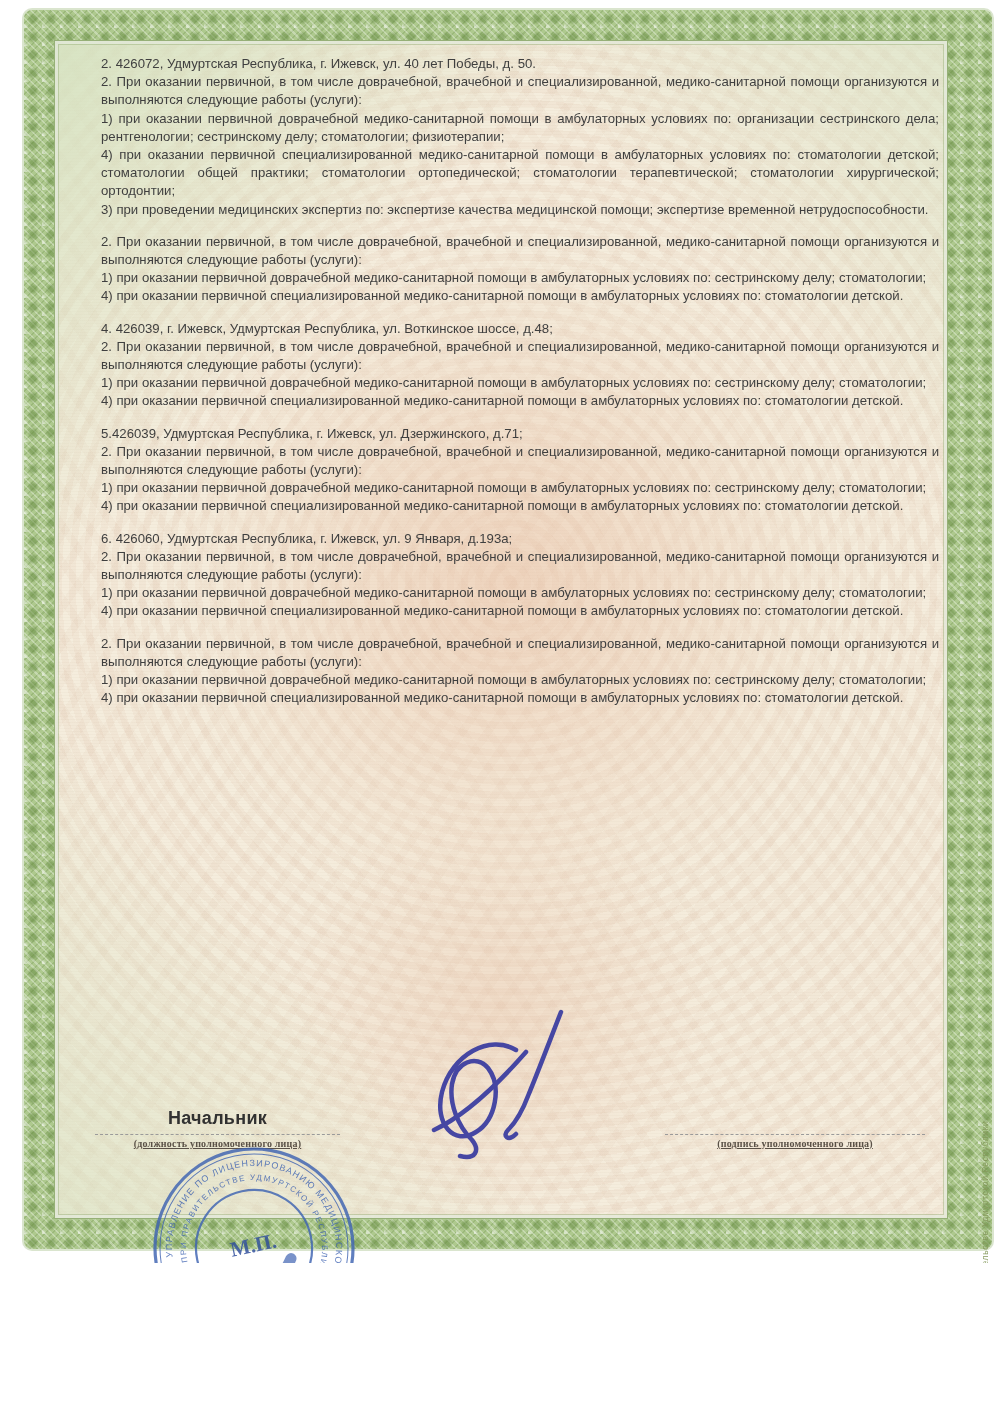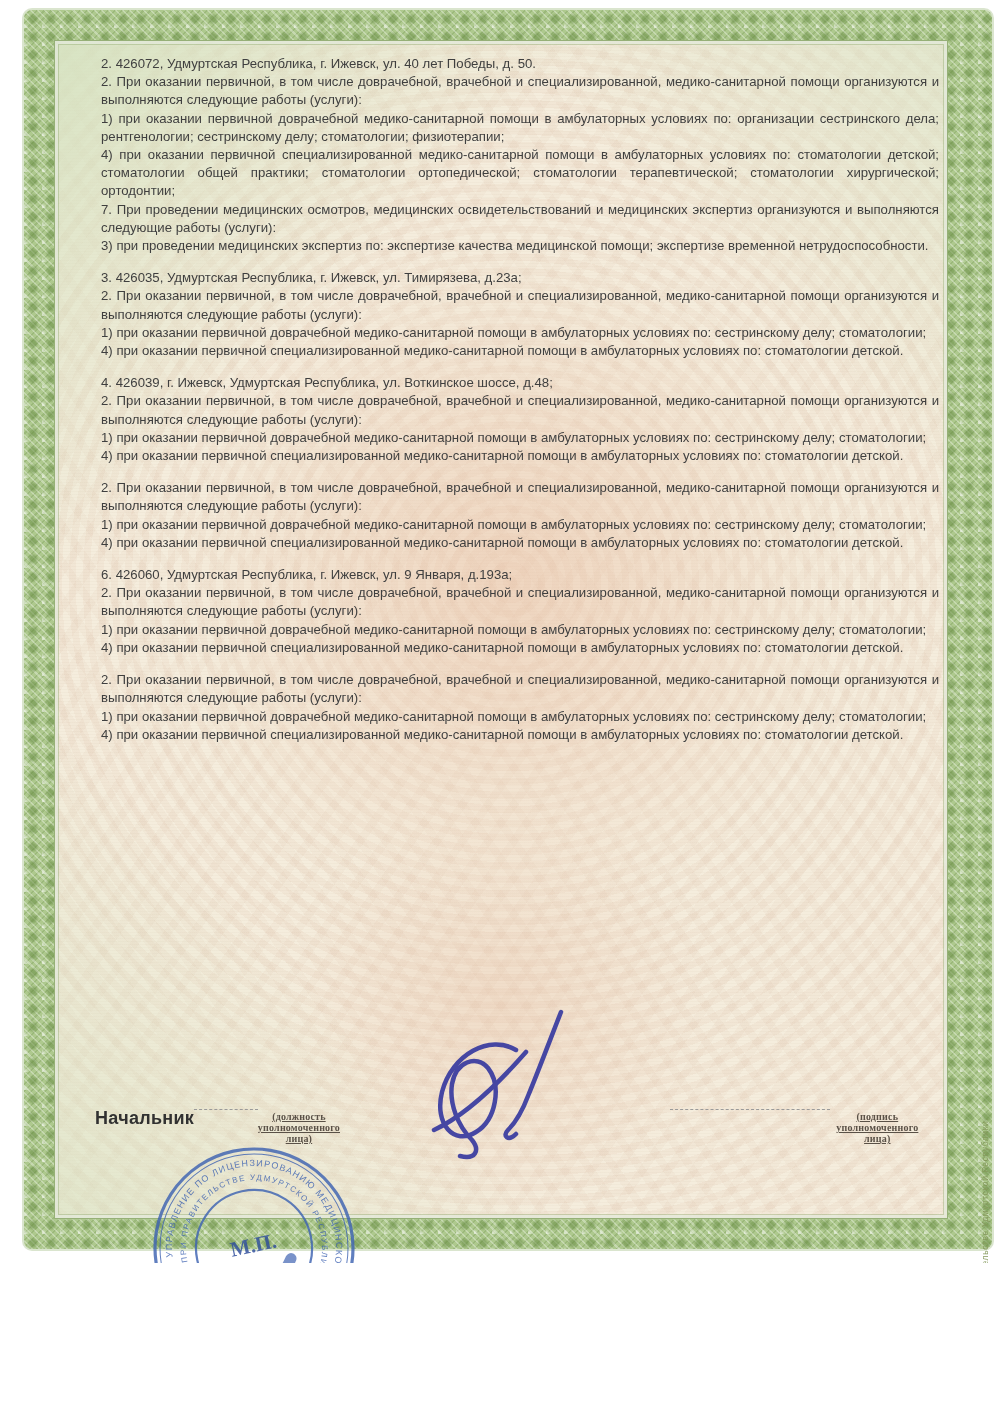--- a/index.html
+++ b/index.html
@@ -44,21 +44,21 @@
     text-align:justify;
   }
   .section{margin:0 0 14px 0;}
   .section p{margin:0; padding:0;}
   .addr{text-align:left;}
   
   .sigrow{
     position:absolute; left:95px; right:75px; top:1108px;
     display:flex; justify-content:space-between; align-items:flex-end;
   }
-  .sigcol{display:flex; flex-direction:row; justify-content:flex-end;}
+  .sigcol{display:flex; flex-direction:column; justify-content:flex-end;}
   .sigcol .name{
     text-align:center; font-weight:bold; font-size:18px; color:#313131;
     letter-spacing:.3px; margin-bottom:4px;
   }
   .sigcol .line{border-bottom:1px dashed #9a9a9a; height:1px; width:100%;}
   .sigcol .cap{
     text-align:center; font-family:"Liberation Serif", serif; font-weight:bold;
     font-size:10px; color:#5a5147; margin-top:3px; letter-spacing:.2px;text-decoration:underline;
   }
   .col-l{width:245px;} .col-c{width:260px;} .col-r{width:250px;}
@@ -84,39 +84,38 @@
   <div class="frame">
     <div class="inner">
 
       <div class="doc-text">
 
         <div class="section">
           <p class="addr">2. 426072, Удмуртская Республика, г. Ижевск, ул. 40 лет Победы, д. 50.</p>
           <p>2. При оказании первичной, в том числе доврачебной, врачебной и специализированной, медико-санитарной помощи организуются и выполняются следующие работы (услуги):</p>
           <p>1) при оказании первичной доврачебной медико-санитарной помощи в амбулаторных условиях по: организации сестринского дела; рентгенологии; сестринскому делу; стоматологии; физиотерапии;</p>
           <p>4) при оказании первичной специализированной медико-санитарной помощи в амбулаторных условиях по: стоматологии детской; стоматологии общей практики; стоматологии ортопедической; стоматологии терапевтической; стоматологии хирургической; ортодонтии;</p>
-          <p>7. При проведении медицинских осмотров, медицинских освидетельствований и медицинских экспертиз организуются и выполняются следующие работы (услуги):</p>
           <p>3) при проведении медицинских экспертиз по: экспертизе качества медицинской помощи; экспертизе временной нетрудоспособности.</p>
         </div>
 
         <div class="section">
-          <p class="addr">3. 426035, Удмуртская Республика, г. Ижевск, ул. Тимирязева, д.23а;</p>
           <p>2. При оказании первичной, в том числе доврачебной, врачебной и специализированной, медико-санитарной помощи организуются и выполняются следующие работы (услуги):</p>
           <p>1) при оказании первичной доврачебной медико-санитарной помощи в амбулаторных условиях по: сестринскому делу; стоматологии;</p>
           <p>4) при оказании первичной специализированной медико-санитарной помощи в амбулаторных условиях по: стоматологии детской.</p>
         </div>
 
         <div class="section">
           <p class="addr">4. 426039, г. Ижевск, Удмуртская Республика, ул. Воткинское шоссе, д.48;</p>
           <p>2. При оказании первичной, в том числе доврачебной, врачебной и специализированной, медико-санитарной помощи организуются и выполняются следующие работы (услуги):</p>
           <p>1) при оказании первичной доврачебной медико-санитарной помощи в амбулаторных условиях по: сестринскому делу; стоматологии;</p>
           <p>4) при оказании первичной специализированной медико-санитарной помощи в амбулаторных условиях по: стоматологии детской.</p>
         </div>
 
         <div class="section">
+          <p class="addr">5.426039, Удмуртская Республика, г. Ижевск, ул. Дзержинского, д.71;</p>
           <p>2. При оказании первичной, в том числе доврачебной, врачебной и специализированной, медико-санитарной помощи организуются и выполняются следующие работы (услуги):</p>
           <p>1) при оказании первичной доврачебной медико-санитарной помощи в амбулаторных условиях по: сестринскому делу; стоматологии;</p>
           <p>4) при оказании первичной специализированной медико-санитарной помощи в амбулаторных условиях по: стоматологии детской.</p>
         </div>
 
         <div class="section">
           <p class="addr">6. 426060, Удмуртская Республика, г. Ижевск, ул. 9 Января, д.193а;</p>
           <p>2. При оказании первичной, в том числе доврачебной, врачебной и специализированной, медико-санитарной помощи организуются и выполняются следующие работы (услуги):</p>
           <p>1) при оказании первичной доврачебной медико-санитарной помощи в амбулаторных условиях по: сестринскому делу; стоматологии;</p>
           <p>4) при оказании первичной специализированной медико-санитарной помощи в амбулаторных условиях по: стоматологии детской.</p>

